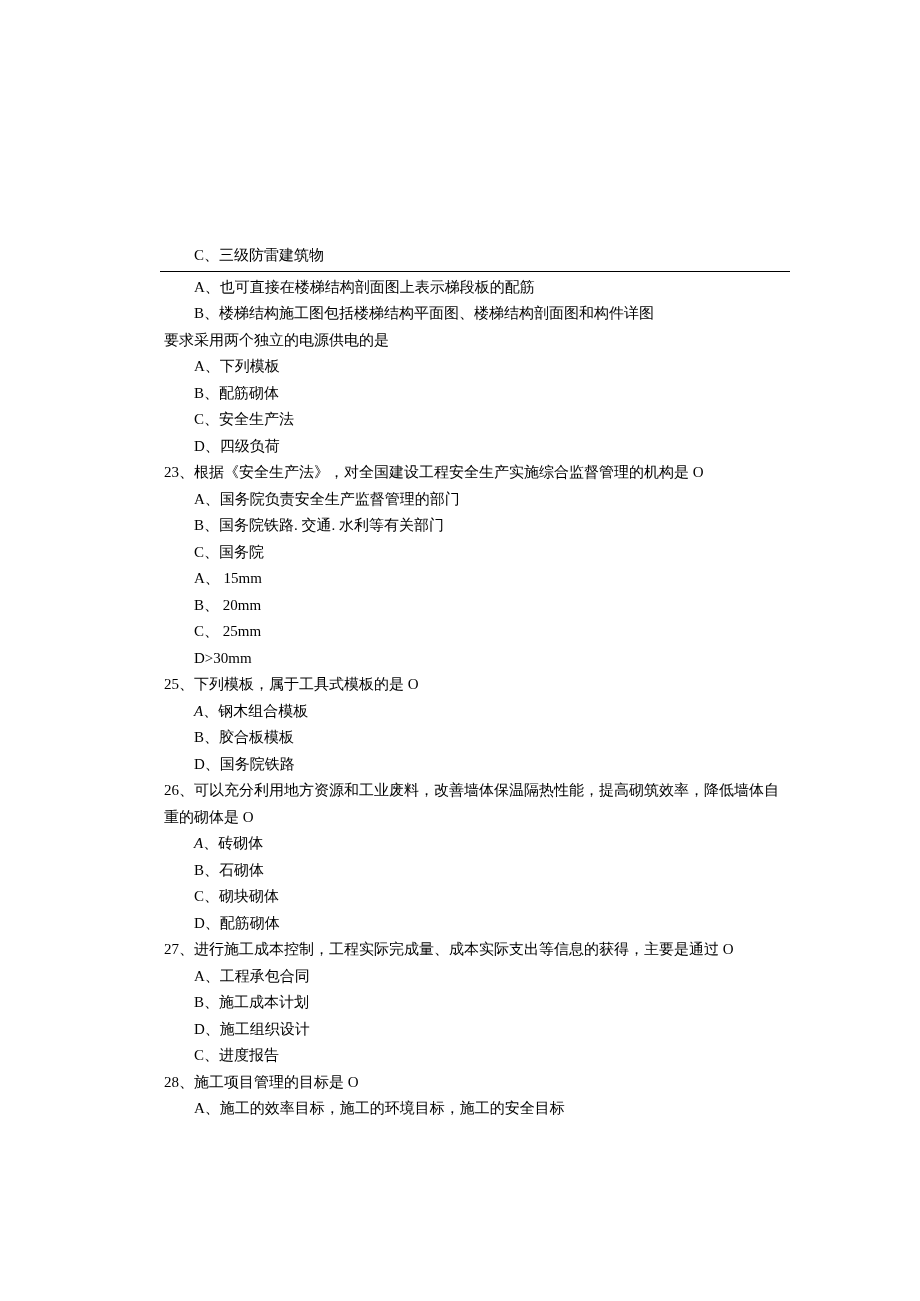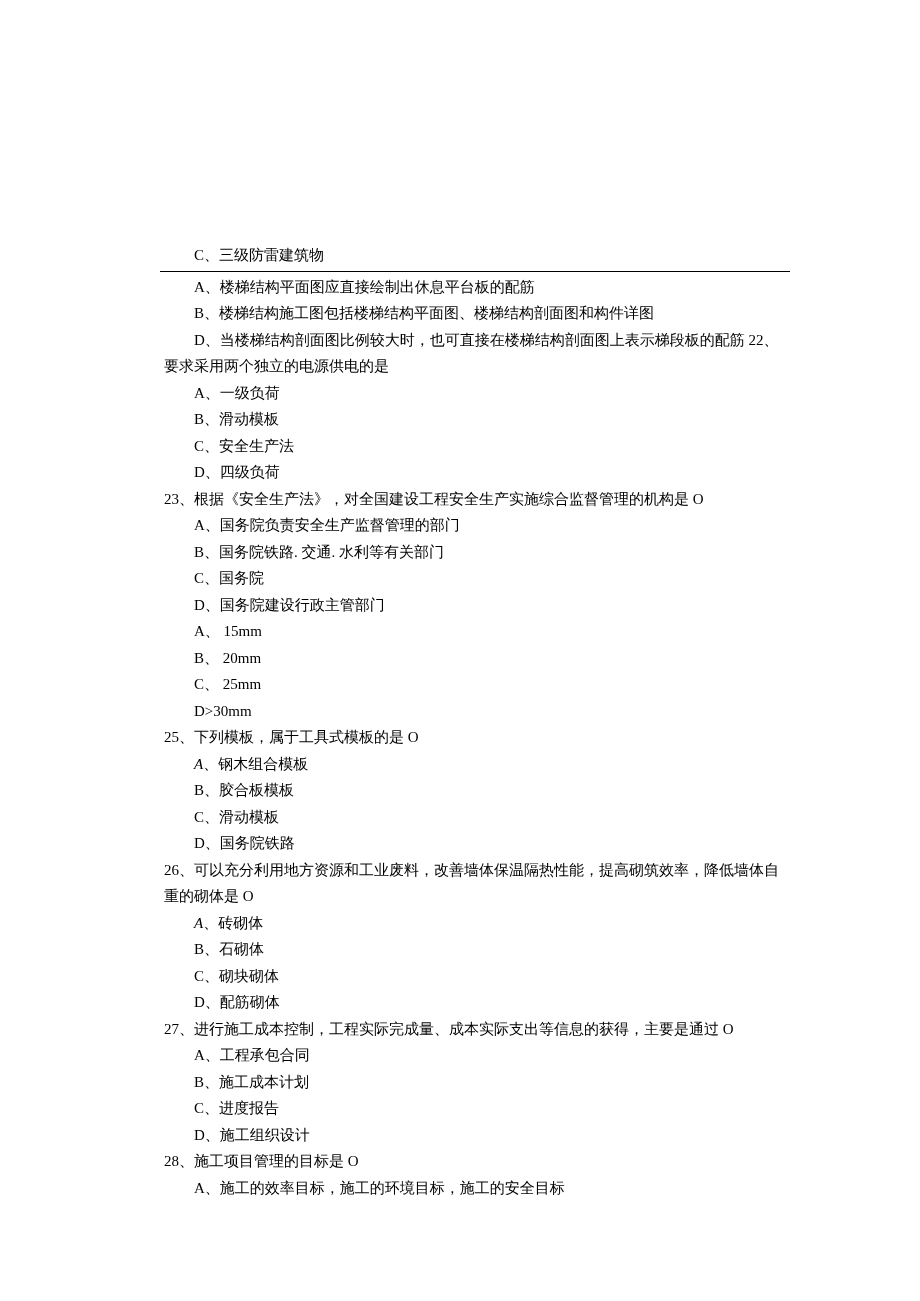--- a/index.html
+++ b/index.html
@@ -38,49 +38,46 @@
     display: inline;
   }
 </style>
 </head>
 <body>
 
 <div class="page">
   <div id="content">
       <p class="line indent1">C、三级防雷建筑物</p>
       <hr class="sep">
-      <p class="line indent1">A、楼梯结构平面图应直接绘制出休息平台板的配筋</p>
+      <p class="line indent1">A、也可直接在楼梯结构剖面图上表示梯段板的配筋</p>
       <p class="line indent1">B、楼梯结构施工图包括楼梯结构平面图、楼梯结构剖面图和构件详图</p>
-      <p class="line indent1">D、当楼梯结构剖面图比例较大时，也可直接在楼梯结构剖面图上表示梯段板的配筋 22、</p>
       <p class="line ">要求采用两个独立的电源供电的是</p>
-      <p class="line indent2">A、一级负荷</p>
-      <p class="line indent2">B、滑动模板</p>
+      <p class="line indent2">A、下列模板</p>
+      <p class="line indent2">B、配筋砌体</p>
       <p class="line indent2">C、安全生产法</p>
       <p class="line indent2">D、四级负荷</p>
       <p class="line ">23、根据《安全生产法》，对全国建设工程安全生产实施综合监督管理的机构是 O</p>
       <p class="line indent2">A、国务院负责安全生产监督管理的部门</p>
       <p class="line indent2">B、国务院铁路. 交通. 水利等有关部门</p>
       <p class="line indent2">C、国务院</p>
-      <p class="line indent2">D、国务院建设行政主管部门</p>
       <p class="line indent2">A、 15mm</p>
       <p class="line indent2">B、 20mm</p>
       <p class="line indent2">C、 25mm</p>
       <p class="line indent2">D&gt;30mm</p>
       <p class="line ">25、下列模板，属于工具式模板的是 O</p>
       <p class="line indent2"><span class="italic opt-letter">A</span><span>、钢木组合模板</span></p>
       <p class="line indent2">B、胶合板模板</p>
-      <p class="line indent2">C、滑动模板</p>
       <p class="line indent2">D、国务院铁路</p>
       <p class="line ">26、可以充分利用地方资源和工业废料，改善墙体保温隔热性能，提高砌筑效率，降低墙体自</p>
       <p class="line ">重的砌体是 O</p>
       <p class="line indent2"><span class="italic opt-letter">A</span><span>、砖砌体</span></p>
       <p class="line indent2">B、石砌体</p>
       <p class="line indent2">C、砌块砌体</p>
       <p class="line indent2">D、配筋砌体</p>
       <p class="line ">27、进行施工成本控制，工程实际完成量、成本实际支出等信息的获得，主要是通过 O</p>
       <p class="line indent2">A、工程承包合同</p>
       <p class="line indent2">B、施工成本计划</p>
+      <p class="line indent2">D、施工组织设计</p>
       <p class="line indent2">C、进度报告</p>
-      <p class="line indent2">D、施工组织设计</p>
       <p class="line ">28、施工项目管理的目标是 O</p>
       <p class="line indent2">A、施工的效率目标，施工的环境目标，施工的安全目标</p>
     </div>
 </div>
 
 </body></html>

